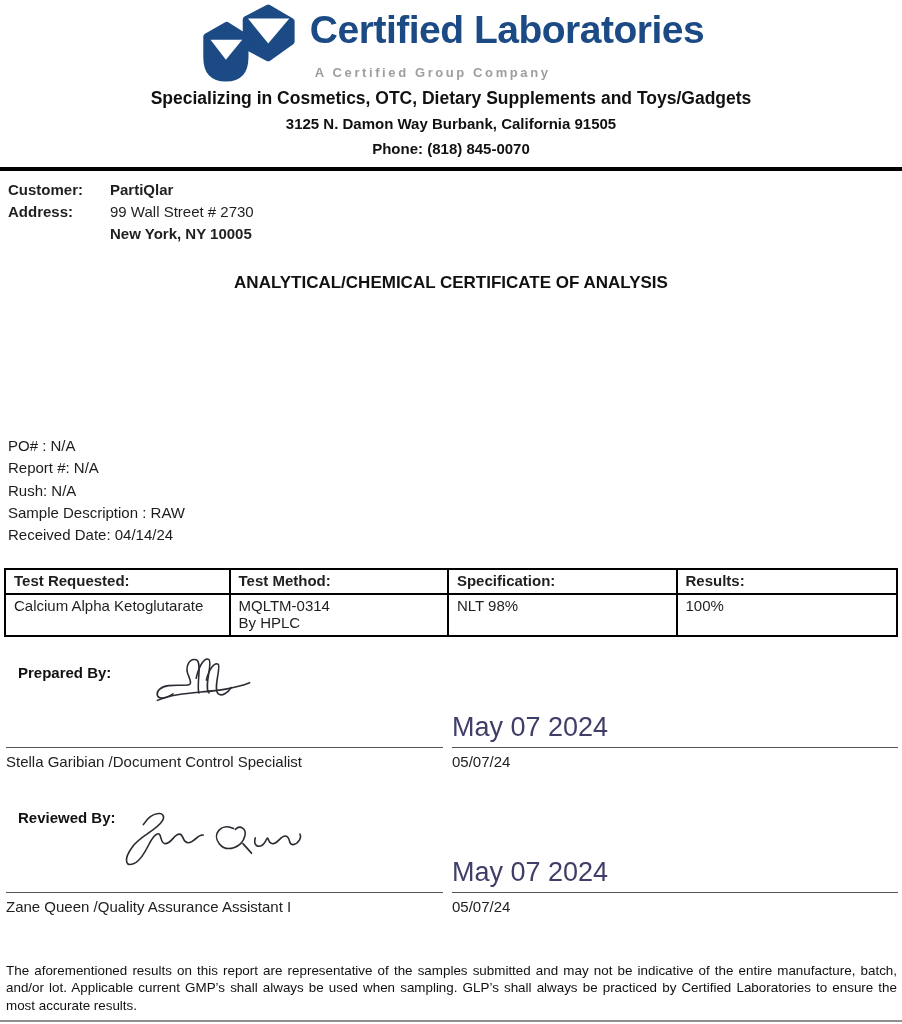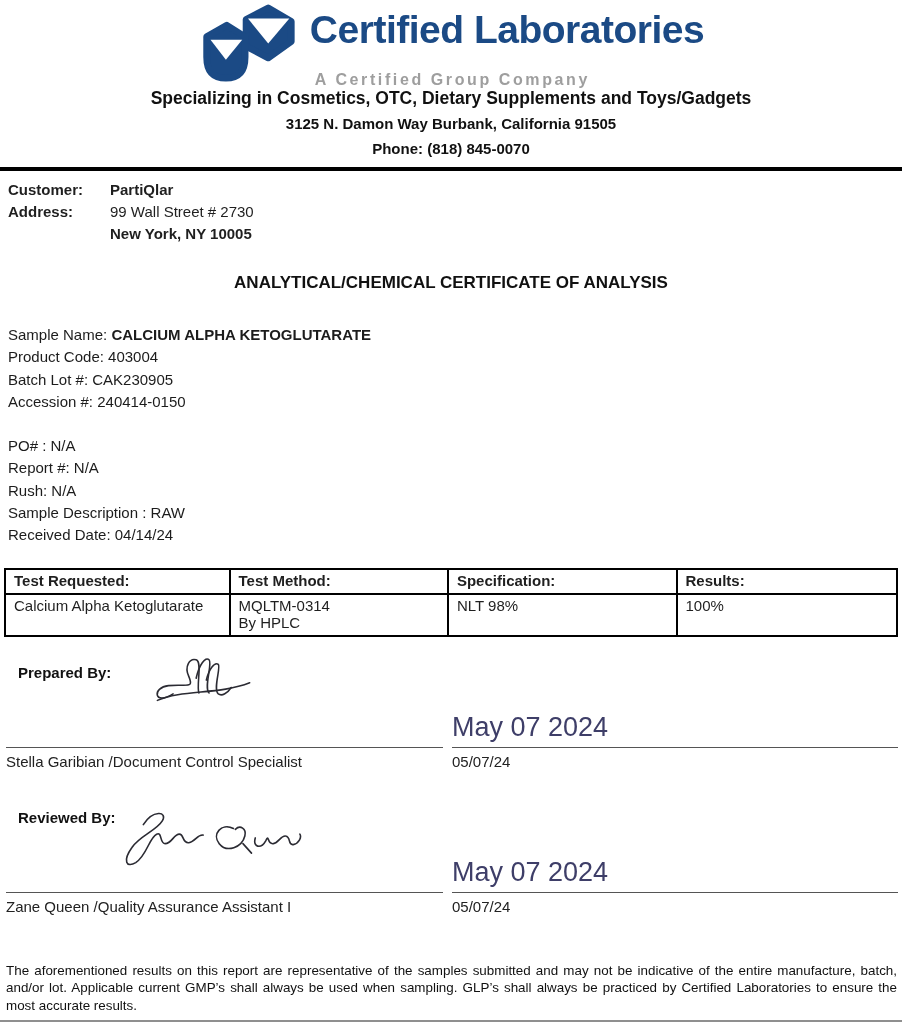--- a/index.html
+++ b/index.html
@@ -8,21 +8,21 @@
     position:relative; width:902px; height:1024px; margin:0 auto;
     background:#fff; overflow:hidden;
     font-family:"Liberation Sans","DejaVu Sans",sans-serif;
     color:#1f1f1f;
   }
   
   .brand-row { position:absolute; top:2px; left:0; right:0;
     display:flex; justify-content:center; align-items:flex-start; gap:12px; }
   .brand-text { padding-top:6px; }
   .brand-name { font-size:39px; font-weight:bold; color:#1b4a85; letter-spacing:-0.5px; line-height:44px; }
-  .brand-sub  { font-size:16px; font-weight:600; color:#9e9e9e; letter-spacing:2.6px; margin-top:19px; padding-left:5px; }
+  .brand-sub  { font-size:13px; font-weight:600; color:#9e9e9e; letter-spacing:2.6px; margin-top:13px; padding-left:5px; }
   .tagline   { position:absolute; top:88px;  left:0; right:0; text-align:center; font-size:17.5px; font-weight:bold; color:#111; }
   .hq-addr   { position:absolute; top:115px; left:0; right:0; text-align:center; font-size:15px;  font-weight:bold; color:#111; }
   .contact   { position:absolute; top:140px; left:0; right:0; display:flex; justify-content:center; gap:44px; font-size:15px; font-weight:bold; color:#111; }
   .rule-thick{ position:absolute; top:167px; left:0; width:902px; height:4px; background:#000; }
   
   .customer { position:absolute; top:179px; left:8px; display:grid; grid-template-columns:102px auto; line-height:22px; font-size:15px; }
   .cust-label { font-weight:bold; }
   .bold { font-weight:bold; }
   
   .doc-title { position:absolute; top:273px; left:0; right:0; text-align:center; font-size:17px; font-weight:bold; color:#111; }
@@ -81,26 +81,20 @@
     <span class="cust-label">Customer:</span>
     <span class="bold">PartiQlar</span>
     <span class="cust-label">Address:</span>
     <span>99 Wall Street # 2730</span>
     <span></span>
     <span class="bold">New York, NY 10005</span>
   </div>
 
   <div class="doc-title">ANALYTICAL/CHEMICAL CERTIFICATE OF ANALYSIS</div>
 
-  <div class="info-block block-a">
-    <div><span>Sample Name: </span><span class="bold">CALCIUM ALPHA KETOGLUTARATE</span></div>
-    <div>Product Code: 403004</div>
-    <div>Batch Lot #: CAK230905</div>
-    <div>Accession #: 240414-0150</div>
-  </div>
   <div class="info-block block-b">
     <div>PO# : N/A</div>
     <div>Report #: N/A</div>
     <div>Rush: N/A</div>
     <div>Sample Description : RAW</div>
     <div>Received Date: 04/14/24</div>
   </div>
 
   <table class="results">
     <tbody>

